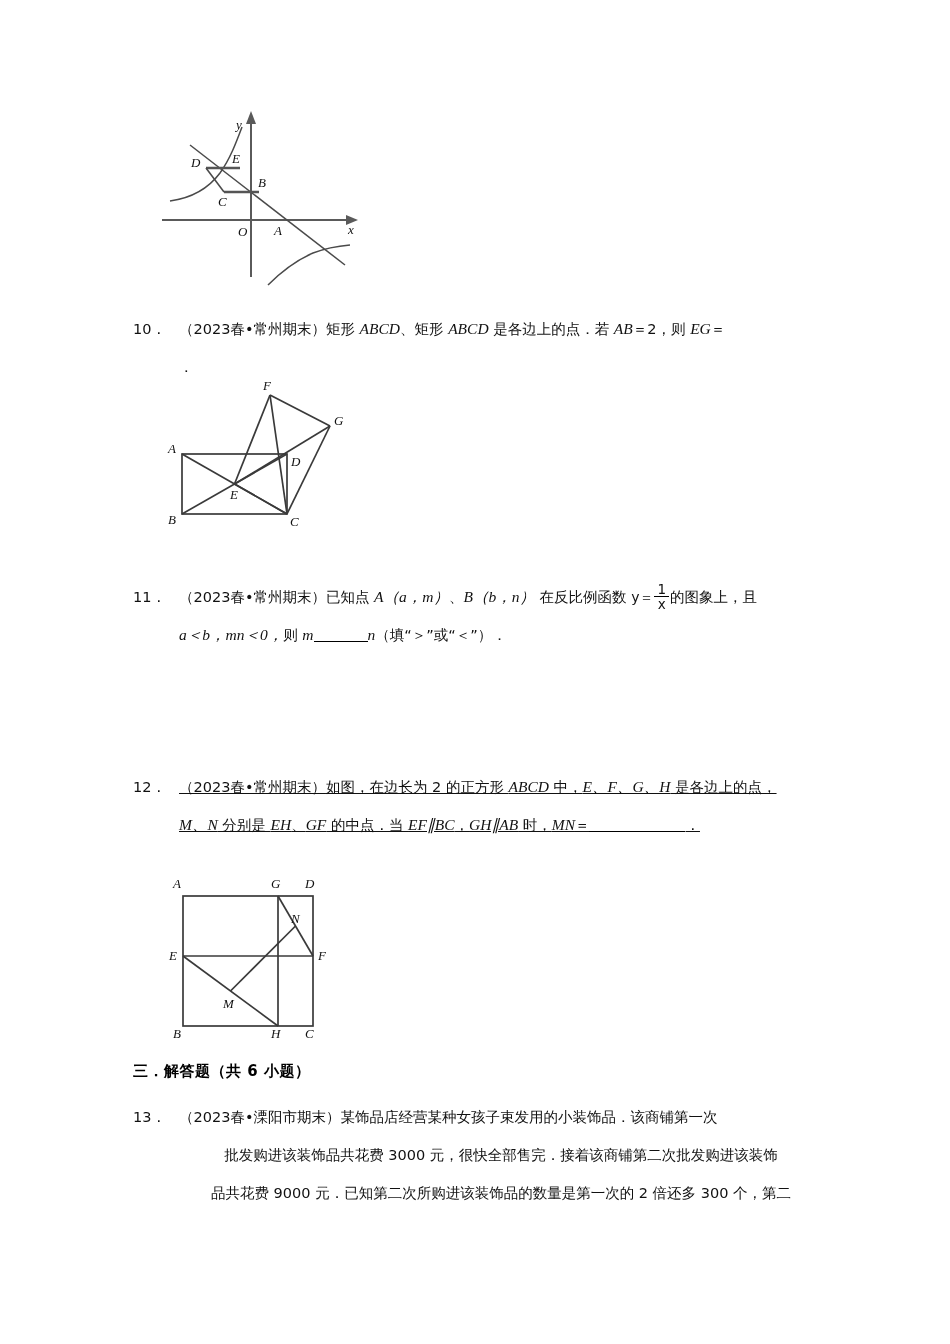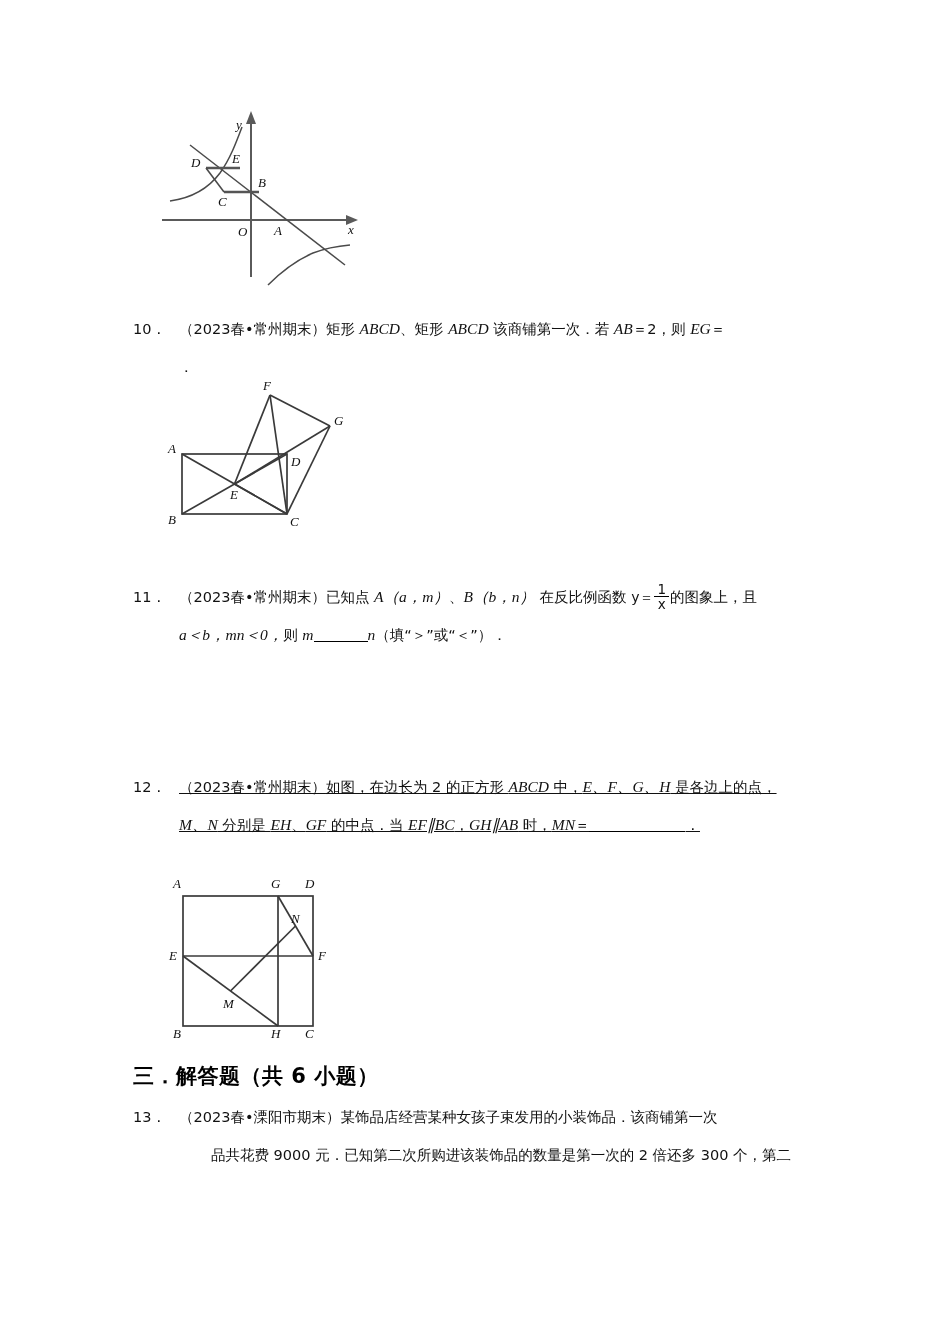--- a/index.html
+++ b/index.html
@@ -62,21 +62,21 @@
     line-height: 1.05;
     margin: 0 1px;
   }
   .frac .n { display: block; padding: 0 3px; }
   .frac .d { display: block; padding: 0 3px; border-top: 1.3px solid #000; }
 
   .section-head {
     position: absolute;
     font-family: "DejaVu Sans", "Liberation Sans", sans-serif;
     font-weight: bold;
-    font-size: 21px;
+    font-size: 15px;
     letter-spacing: .5px;
   }
 
   
   .fig { position: absolute; }
   .fig svg { display: block; }
   .lbl {
     font-family: "Liberation Serif", "DejaVu Serif", serif;
     font-style: italic;
     font-size: 13px;
@@ -136,21 +136,21 @@
       <text class="lbl" x="124" y="130">A</text>
       <text class="lbl" x="88" y="131">O</text>
       <text class="lbl" x="198" y="129">x</text>
       <text class="lbl" x="86" y="24">y</text>
     </svg>
   </div>
 
   <div class="qblock" style="left:133px; top:310px; width:690px;">
     <span class="qnum cn">10．</span>
     <div class="qbody">
-      <span class="cn">（2023春•常州期末）</span><span class="cn">矩形 </span><span class="it">ABCD</span><span class="cn">、矩形 </span><span class="it">ABCD</span><span class="cn"> 该商铺第一次．若 </span><span class="it">AB</span><span class="cn">＝2，</span><span class="cn">则 </span><span class="it">EG</span><span class="cn">＝</span>
+      <span class="cn">（2023春•常州期末）</span><span class="cn">矩形 </span><span class="it">ABCD</span><span class="cn">、矩形 </span><span class="it">ABCD</span><span class="cn"> 是各边上的点．若 </span><span class="it">AB</span><span class="cn">＝2，</span><span class="cn">则 </span><span class="it">EG</span><span class="cn">＝</span>
       <div style="margin-top:0px;">
         <span class="cn">．</span>
       </div>
     </div>
   </div>
 
   <div class="fig" style="left:160px; top:378px;">
     <svg width="230" height="155" viewBox="0 0 230 155">
 
       <rect class="stroke-dark" x="22" y="76" width="105" height="60"></rect>
@@ -223,17 +223,18 @@
       <text class="lbl" x="140" y="170">C</text>
     </svg>
   </div>
 
   <div class="section-head" style="left:133px; top:1062px;">三．解答题（共 6 小题）</div>
 
   <div class="qblock" style="left:133px; top:1098px; width:690px;">
     <span class="qnum cn">13．</span>
     <div class="qbody">
       <span class="cn">（2023春•溧阳市期末）</span><span class="cn">某饰品店经营某种女孩子束发用的小装饰品．该商铺第一次</span>
+      <div class="cn">批发购进该装饰品共花费 3000 元，很快全部售完．接着该商铺第二次批发购进该装饰</div>
       <div class="cn">品共花费 9000 元．已知第二次所购进该装饰品的数量是第一次的 2 倍还多 300 个，第二</div>
     </div>
   </div>
 
 </div>
 
 </body></html>

